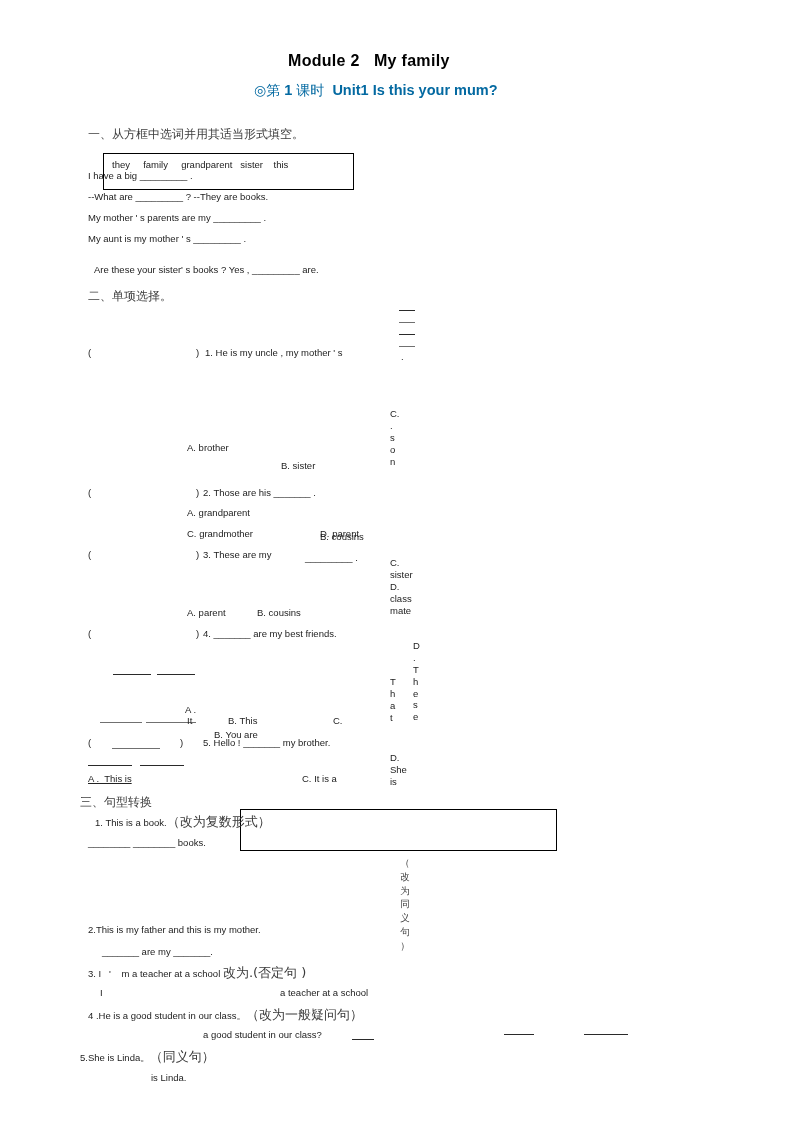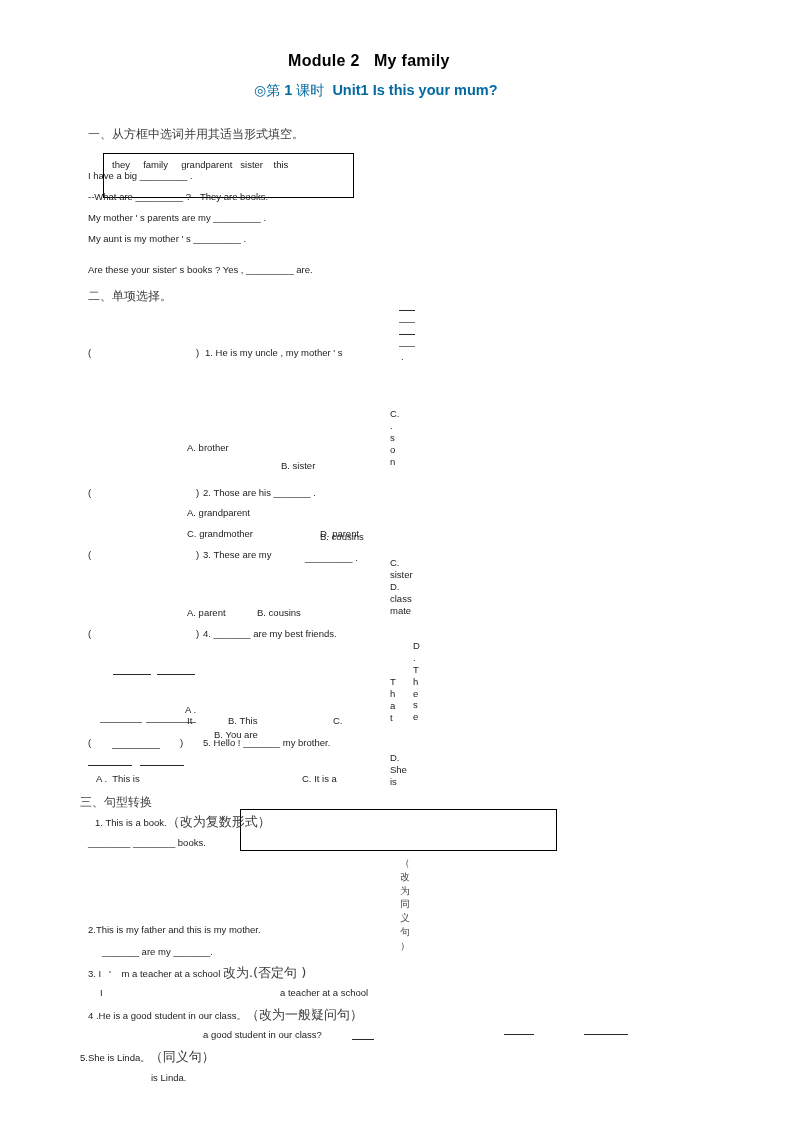--- a/index.html
+++ b/index.html
@@ -105,29 +105,29 @@
 <body>
 
 <div id="page">
 
   <div class="abs title-main" style="left:288px; top:52px;">Module 2   My family</div>
 
   <div class="abs title-sub" style="left:254px; top:82px;"><span class="cjk">◎</span><span class="cjk">第</span><span> 1 </span><span class="cjk">课时</span><span>  Unit1 Is this your mum?</span></div>
 
   <div class="abs sec-head" style="left:88px; top:126px;">一、从方框中选词并用其适当形式填空。</div>
 
-  <div class="abs wordbox" style="left:103px; top:153px; width:251px; height:45px;">
+  <div class="abs wordbox" style="left:103px; top:153px; width:251px; height:37px;">
     <div class="wordbox-inner">they     family     grandparent   sister    this</div>
   </div>
 
   <div class="abs en" style="left:88px; top:171px;">I have a big _________ .</div>
   <div class="abs en" style="left:88px; top:192px;">--What are _________ ? --They are books.</div>
   <div class="abs en" style="left:88px; top:213px;">My mother ' s parents are my _________ .</div>
   <div class="abs en" style="left:88px; top:234px;">My aunt is my mother ' s _________ .</div>
-  <div class="abs en" style="left:88px; top:265px;">Are these your sister' s books ? Yes , _________ are.</div>
+  <div class="abs en" style="left:94px; top:265px;">Are these your sister' s books ? Yes , _________ are.</div>
 
   <div class="abs sec-head" style="left:88px; top:288px;">二、单项选择。</div>
 
   <div class="abs rule" style="left:399px; top:310px; width:16px;"></div>
   <div class="abs rule-thin" style="left:399px; top:322px; width:16px;"></div>
   <div class="abs rule" style="left:399px; top:334px; width:16px;"></div>
   <div class="abs rule-thin" style="left:399px; top:346px; width:16px;"></div>
 
   <div class="abs en" style="left:88px; top:348px;">(</div>
   <div class="abs en" style="left:196px; top:348px;">)</div>
@@ -197,21 +197,21 @@
   <div class="abs en" style="left:180px; top:738px;">)</div>
   <div class="abs en" style="left:203px; top:738px;">5. Hello ! _______ my brother.</div>
 
   <div class="abs vstack" style="left:390px; top:752px;">D.
 She
 is</div>
 
   <div class="abs rule" style="left:88px; top:765px; width:44px;"></div>
   <div class="abs rule" style="left:140px; top:765px; width:44px;"></div>
 
-  <div class="abs en" style="left:96px; top:774px;">A .  This is</div>
+  <div class="abs en" style="left:88px; top:774px;text-decoration:underline;">A .  This is</div>
   <div class="abs en" style="left:214px; top:730px;">B. You are</div>
   <div class="abs en" style="left:302px; top:774px;">C. It is a</div>
 
   <div class="abs sec-head" style="left:80px; top:794px;">三、句型转换</div>
 
   <div class="abs bigbox" style="left:240px; top:809px; width:317px; height:42px;"></div>
 
   <div class="abs en" style="left:95px; top:815px;"><span>1. This is a book.</span><span class="cn">（改为复数形式）</span></div>
 
   <div class="abs en" style="left:88px; top:838px;">________ ________ books.</div>

